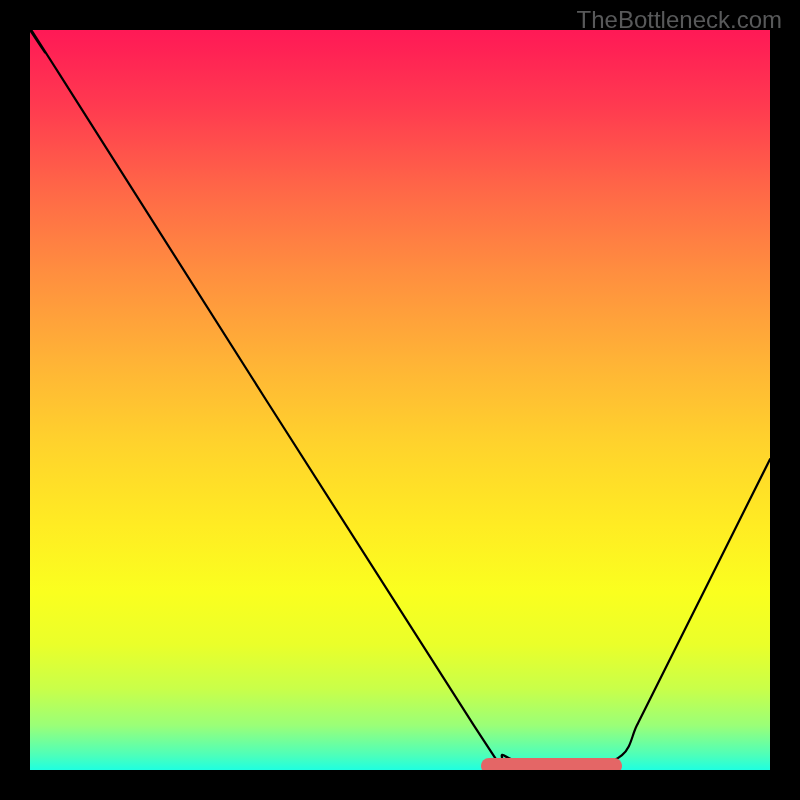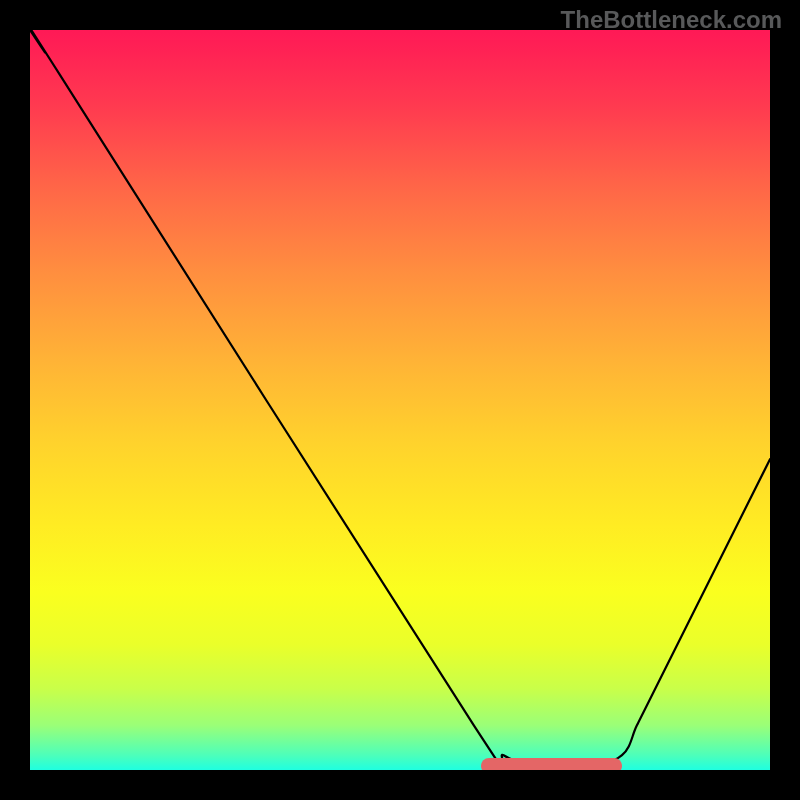--- a/index.html
+++ b/index.html
@@ -1,17 +1,17 @@
 <!DOCTYPE html>
 <html><head>
 <meta charset="utf-8">
 <style>
   * { margin: 0; padding: 0; box-sizing: border-box; }
   body { width: 800px; height: 800px; background: #000; position: relative; font-family: Arial, sans-serif; }
-  .watermark { position: absolute; top: 6px; right: 18px; color: #58595a; font-size: 24px; font-weight: 700; z-index: 10; }
+  .watermark { position: absolute; top: 6px; right: 18px; color: #58595a; font-size: 24px; font-weight: 400; z-index: 10; }
   .plot-area { position: absolute; left: 30px; top: 30px; width: 740px; height: 740px; overflow: hidden; }
   .gradient-bg { position: absolute; inset: 0; background: linear-gradient(to bottom,
     #ff1956 0%,
     #ff3950 10%,
     #ff6947 22%,
     #ff8f3f 33%,
     #ffb436 45%,
     #ffd32c 56%,
     #ffec23 67%,
     #faff1f 76%,

